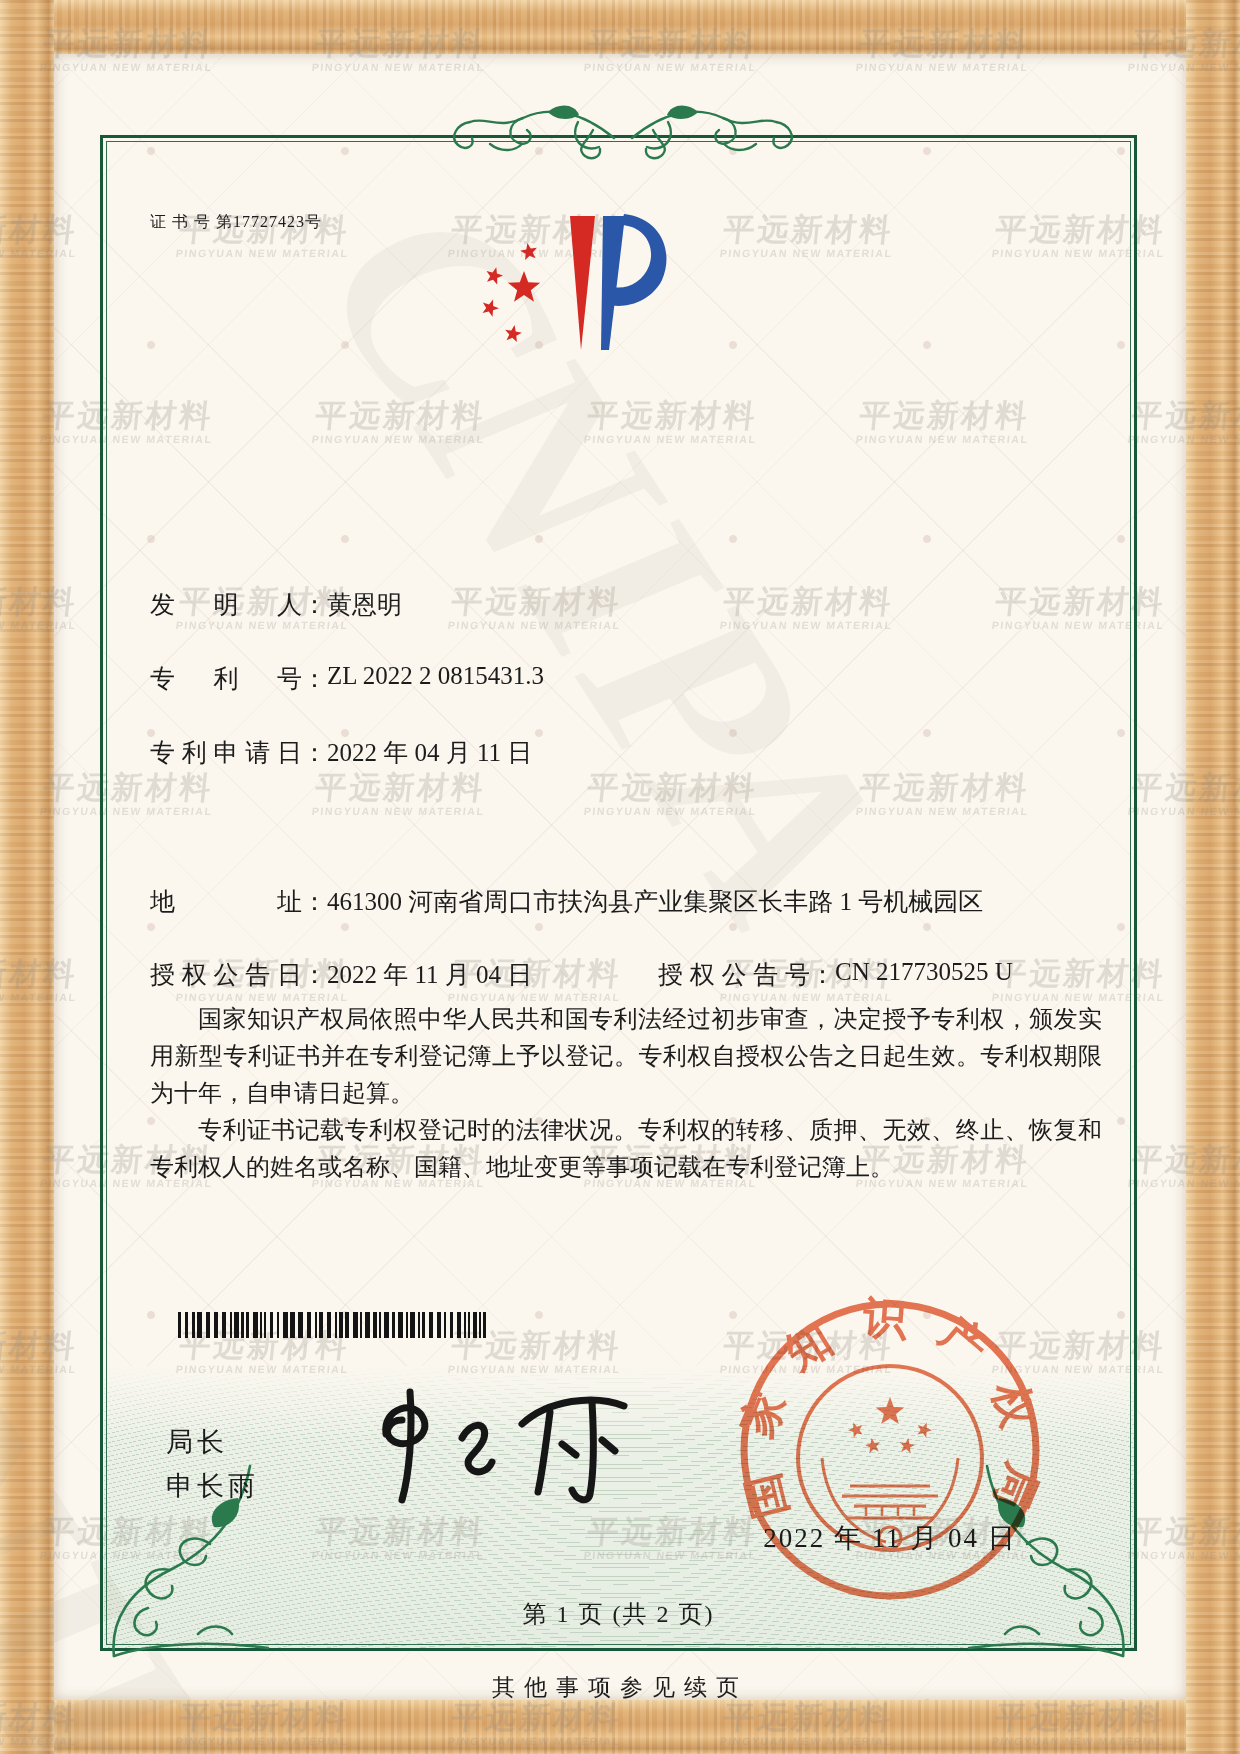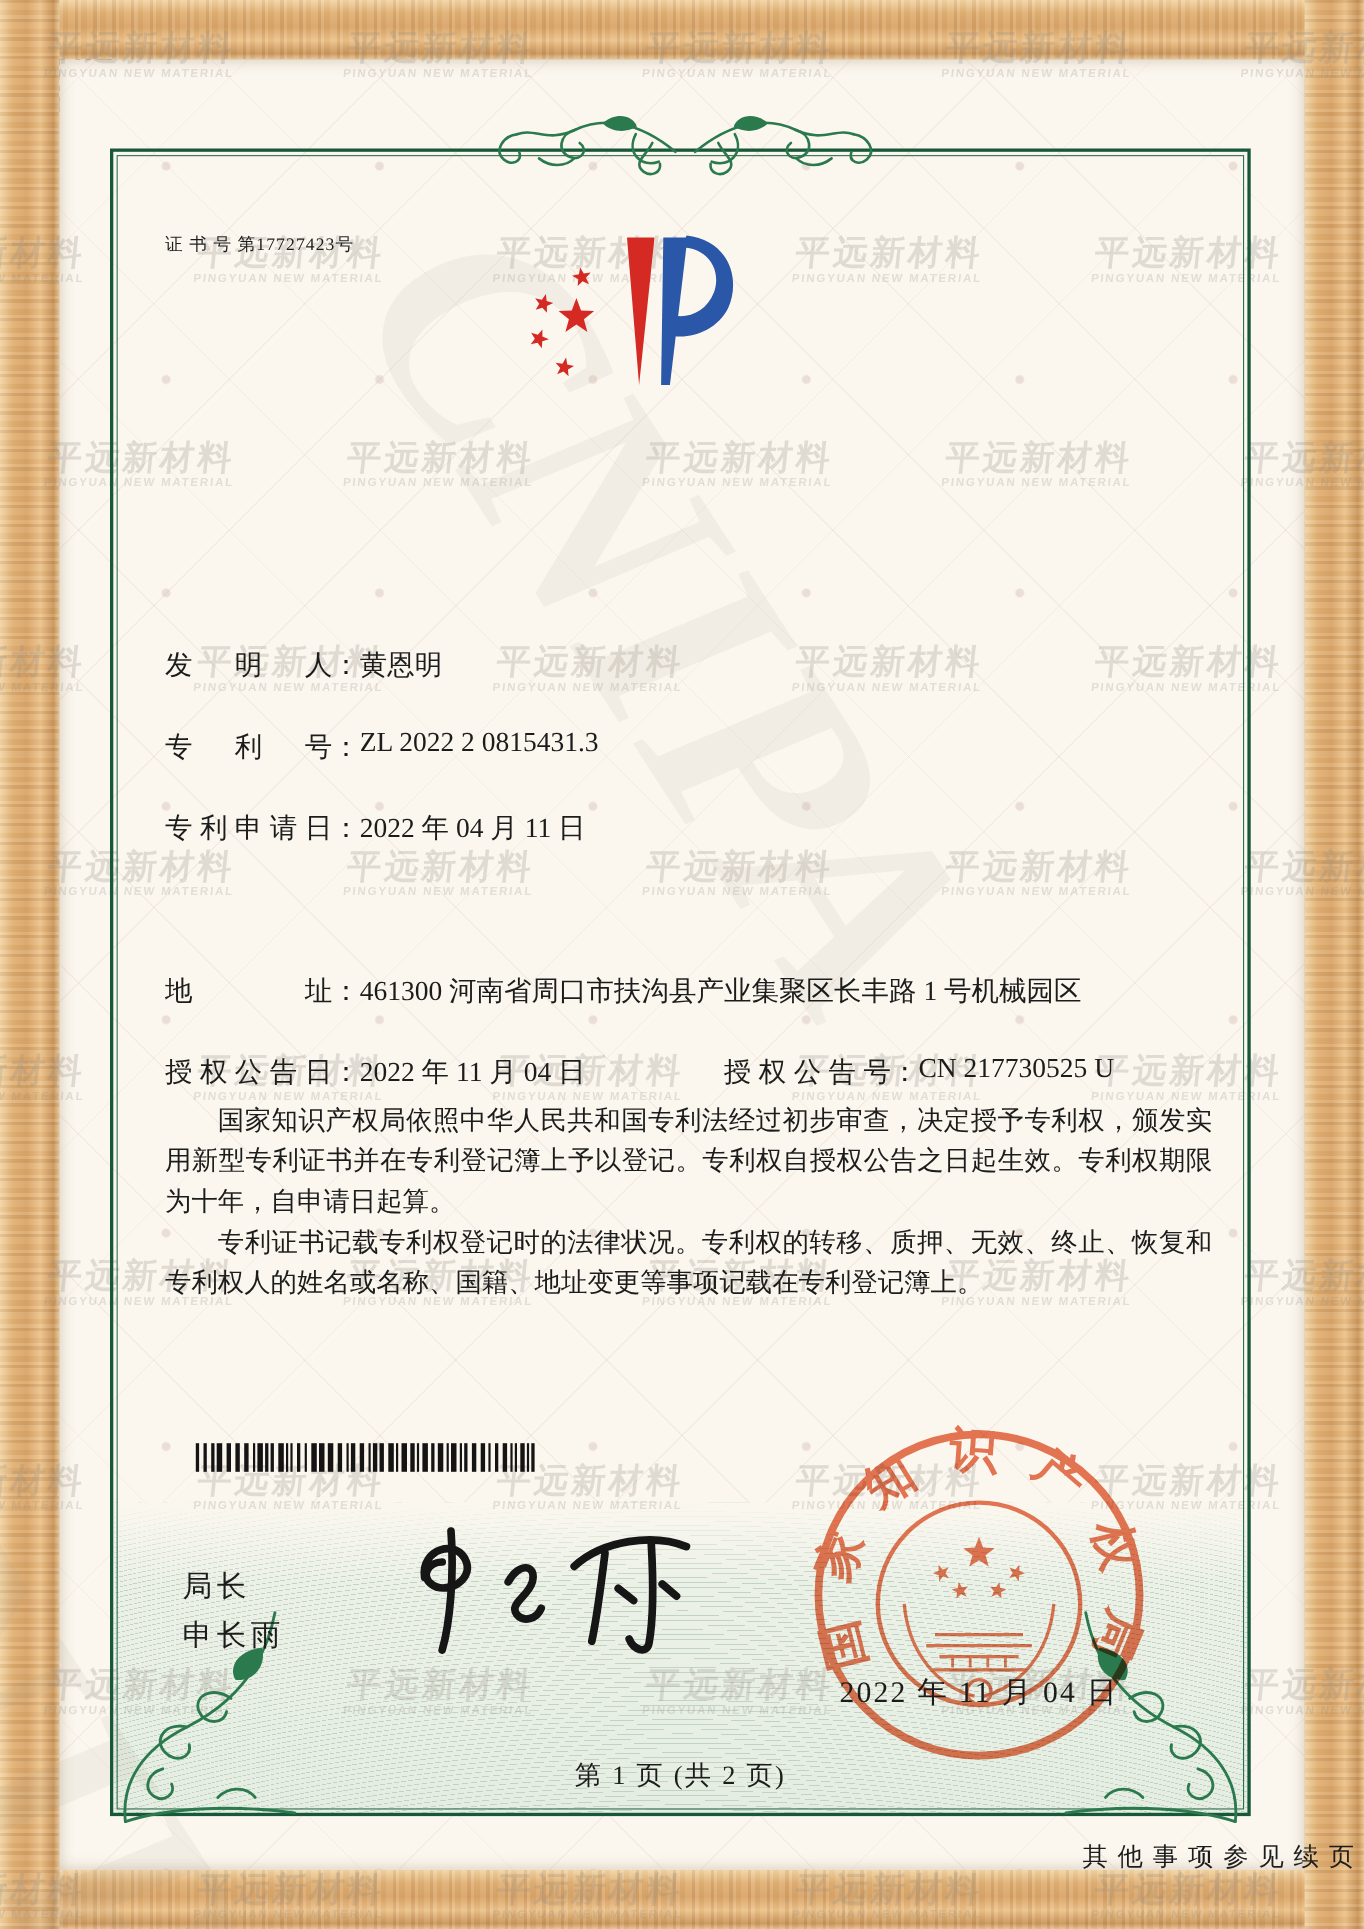--- a/index.html
+++ b/index.html
@@ -88,21 +88,21 @@
   .paras p{margin:0;text-indent:2em;}
   .barcode{left:178px;top:1312px;width:316px;height:26px;display:flex;}
   .barcode i{display:block;height:100%;background:#141414;}
   .director-label{left:166px;top:1424px;font-size:27px;letter-spacing:4px;}
   .director-name{left:166px;top:1468px;font-size:27px;letter-spacing:4px;}
   .sig{left:352px;top:1382px;z-index:6;}
   .seal{left:730px;top:1290px;z-index:7;opacity:.88;mix-blend-mode:multiply;}
   .seal-date{left:730px;top:1520px;width:320px;text-align:center;z-index:8;
              font-size:27px;letter-spacing:2px;color:#1b1b1b;}
   .pageinfo{left:100px;top:1598px;width:1037px;text-align:center;font-size:24px;letter-spacing:2px;}
-  .footnote{left:0;top:1672px;width:1240px;text-align:right;font-size:23px;letter-spacing:9px;}
+  .footnote{left:0;top:1672px;width:1240px;text-align:center;font-size:23px;letter-spacing:9px;}
 </style>
 </head>
 <body>
 
 <div class="page">
 
   <div class="wood wood-h wood-top"></div>
   <div class="wood wood-h wood-bottom"></div>
   <div class="wood wood-v wood-left"></div>
   <div class="wood wood-v wood-right"></div>

